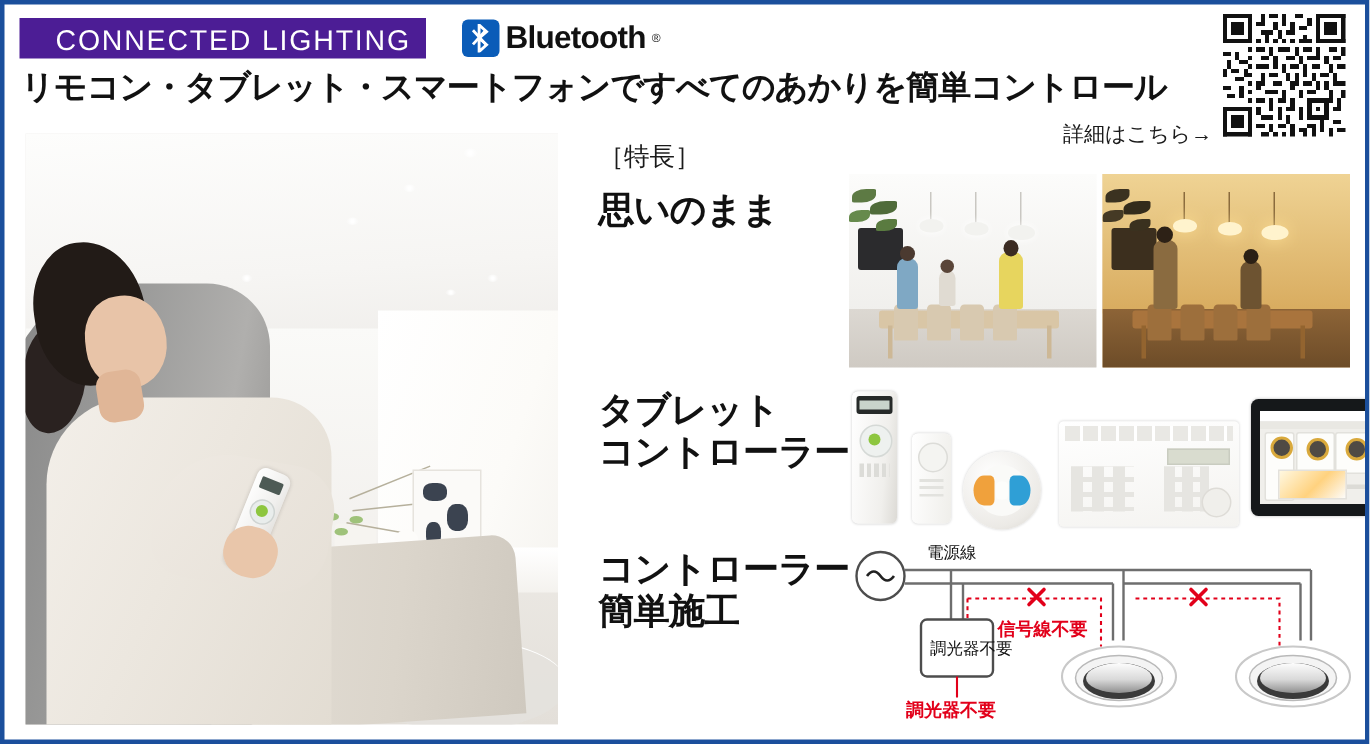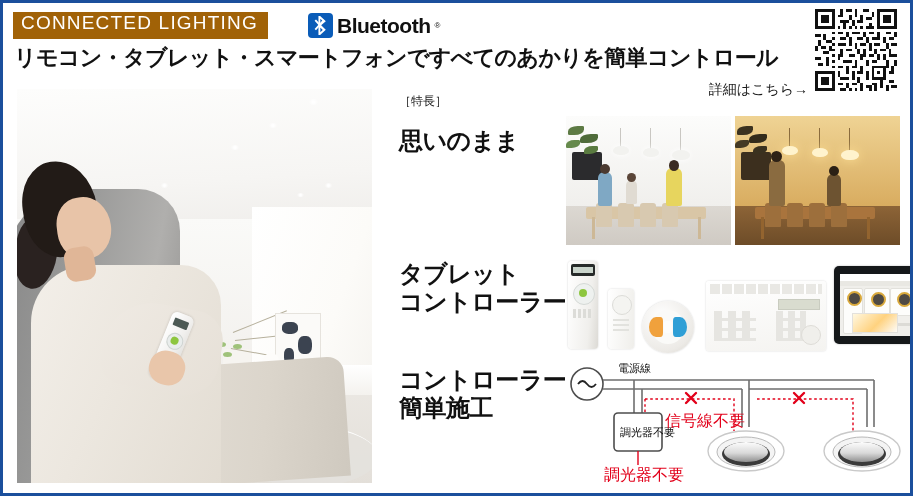--- a/index.html
+++ b/index.html
@@ -2,22 +2,22 @@
 <html><head>
 <meta charset="utf-8">
 <style>
   html,body{margin:0;padding:0;background:#fff;}
   body{font-family:"Liberation Sans","DejaVu Sans",sans-serif;}
   #page{position:relative;width:913px;height:496px;box-sizing:border-box;
         border:3px solid #1b4f9c;background:#ffffff;overflow:hidden;}
 
   
   #header{position:absolute;left:0;top:0;width:907px;height:82px;}
-  #banner{position:absolute;left:10px;top:9px;height:27px;background:#a16207;
-          display:flex;align-items:flex-start;padding:0 10px 0 8px;}
+  #banner{position:absolute;left:10px;top:9px;height:27px;background:#4c1d95;
+          display:flex;align-items:flex-end;padding:0 10px 0 24px;}
   #banner-text{color:#ffffff;font-size:19px;font-weight:normal;letter-spacing:1.2px;
                white-space:nowrap;font-family:"Liberation Sans",sans-serif;}
   #bt-logo{position:absolute;left:305px;top:10px;display:flex;align-items:center;gap:4px;}
   #bt-mark{width:25px;height:25px;background:#0a5cb8;border-radius:4px;position:relative;}
   #bt-mark svg{position:absolute;left:5px;top:3px;}
   #bt-word{font-size:21px;font-weight:bold;color:#111;letter-spacing:-0.5px;
            font-family:"Liberation Sans",sans-serif;line-height:1;}
   #bt-reg{font-size:8px;vertical-align:super;color:#111;}
 
   #subtitle{position:absolute;left:11px;top:40px;font-size:22px;font-weight:bold;
@@ -85,21 +85,21 @@
   .frame-art{position:absolute;left:258px;bottom:108px;width:44px;height:60px;background:#fbfaf8;
      border:1px solid #e6e3dd;}
   .frame-blob{position:absolute;background:#3b4350;border-radius:40%;}
   .vase{position:absolute;left:246px;bottom:104px;width:16px;height:26px;
      border-radius:8px 8px 6px 6px;background:#fdfcfa;}
   .shell{position:absolute;bottom:104px;width:12px;height:8px;border-radius:50%;background:#f6f3ee;}
   .table-glass{position:absolute;right:-6px;bottom:-4px;width:140px;height:60px;
      border-radius:50%;background:rgba(228,226,221,.85);border-top:1px solid #fff;}
 
   
-  .feat-label{position:absolute;font-size:12px;color:#1a1a1a;font-weight:500;}
+  .feat-label{position:absolute;font-size:17px;color:#1a1a1a;font-weight:500;}
   .feat-title{position:absolute;font-size:24px;font-weight:bold;color:#111;
               line-height:1.18;letter-spacing:-0.5px;white-space:nowrap;}
 
   
   #scenes{position:absolute;left:563px;top:113px;width:334px;height:129px;display:flex;gap:4px;}
   .scene{position:relative;width:165px;height:129px;overflow:hidden;}
   .scene.cool{background:linear-gradient(180deg,#fbfbfa 0%,#f2f2f0 55%,#dedbd6 100%);}
   .scene.warm{background:linear-gradient(180deg,#e8c37c 0%,#d9ad63 50%,#9d7440 100%);}
   .sc-wall{position:absolute;left:0;top:0;width:100%;height:72%;}
   .scene.cool .sc-wall{background:linear-gradient(180deg,#fcfcfb,#f0efec);}
@@ -179,21 +179,21 @@
   .tb-card{position:absolute;border-radius:2px;background:#fdfdfb;border:1px solid #e2e1dc;}
   .tb-knob{position:absolute;border-radius:50%;border:2px solid #d9a93c;background:#4f4a44;}
   .tb-grad{position:absolute;left:12px;bottom:3px;width:44px;height:18px;
      background:linear-gradient(135deg,#fff8e1,#ffd27f 55%,#fdfcfa);border:1px solid #e3e1dc;}
   .tb-slider{position:absolute;right:6px;bottom:10px;width:36px;height:3px;background:#dcdbd6;}
 
   
   #diagram{position:absolute;left:563px;top:352px;width:336px;height:128px;}
   #diagram svg{position:absolute;left:0;top:0;}
   .dg-label{position:absolute;font-size:11px;color:#111;white-space:nowrap;}
-  .dg-red{position:absolute;font-size:16px;color:#e2001a;font-weight:normal;white-space:nowrap;}
+  .dg-red{position:absolute;font-size:12px;color:#e2001a;font-weight:bold;white-space:nowrap;}
   .dg-sw{position:absolute;font-size:11px;color:#111;white-space:nowrap;}
 </style>
 </head>
 <body>
 
 <div id="page">
 
   <div id="header">
 
     <div id="banner">

